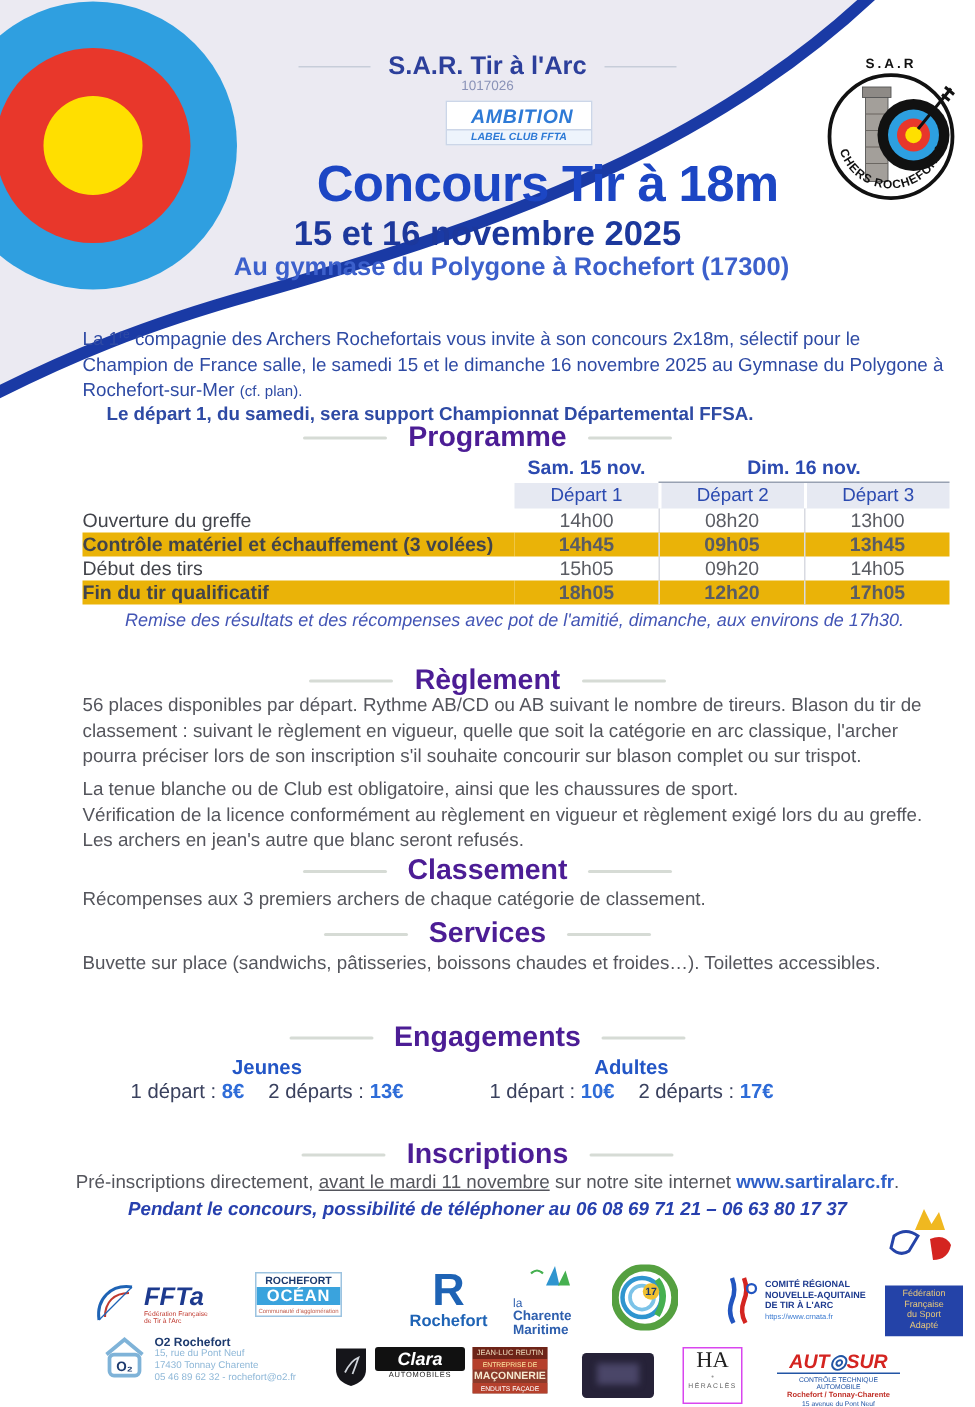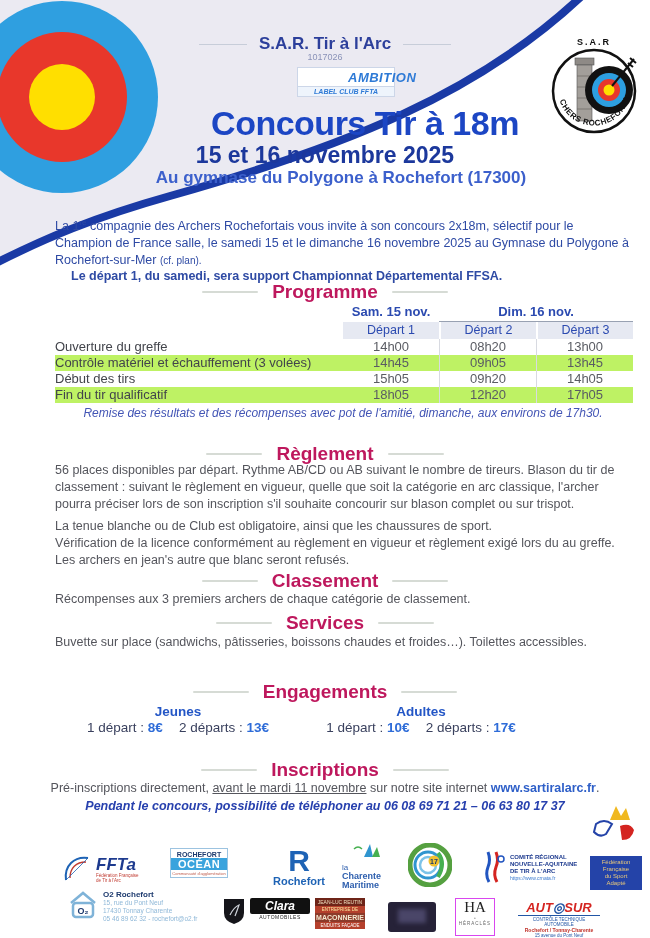--- a/index.html
+++ b/index.html
@@ -6,45 +6,45 @@
   .poster{position:relative;width:650px;height:938px;background:#fff;overflow:hidden;
           font-family:"Liberation Sans",sans-serif;}
   
   .hdr-svg{position:absolute;left:0;top:0;}
   
   .club-row{position:absolute;left:0;top:34px;width:650px;display:flex;align-items:center;justify-content:center;gap:12px;}
   .club-line{width:48px;height:1px;background:#c7cdd9;}
   .club-name{font-size:17px;font-weight:bold;color:#2c3f9b;}
   .club-num{position:absolute;left:0;top:52px;width:650px;text-align:center;font-size:9px;color:#8a93b8;}
   .ambition{position:absolute;left:297px;top:67px;width:96px;border:1px solid #ccd6e8;background:#fff;text-align:center;}
-  .amb-main{font-size:13px;font-weight:bold;font-style:italic;color:#2e7ad6;letter-spacing:.5px;padding:2px 16px 1px;margin-left:34px;}
+  .amb-main{font-size:13px;font-weight:bold;font-style:italic;color:#2e7ad6;letter-spacing:.5px;padding:2px 16px 1px;}
   .amb-sub{font-size:7px;font-weight:bold;font-style:italic;color:#2e7ad6;background:#eef4fc;border-top:1px solid #ccd6e8;padding:1px 0;}
   .title{position:absolute;left:0;top:104px;width:650px;text-align:center;font-size:34px;font-weight:800;color:#1c46c4;letter-spacing:-.5px;padding-left:40px;}
   .date{position:absolute;left:0;top:142px;width:650px;text-align:center;font-size:23px;font-weight:800;color:#1c389c;}
   .venue{position:absolute;left:0;top:168px;width:650px;text-align:center;font-size:17px;font-weight:bold;color:#3c60cc;padding-left:16px;}
   .club-logo{position:absolute;left:546px;top:34px;}
   
   .sec{position:absolute;left:0;width:650px;}
   .sec-head{display:flex;align-items:center;justify-content:center;gap:14px;}
   .sec-line{width:56px;height:2px;background:#d6dbd5;border-radius:1px;}
-  .sec-title{font-size:19px;font-weight:bold;color:#be185d;}
+  .sec-title{font-size:19px;font-weight:bold;color:#4c1d95;}
   .body-text{position:absolute;left:55px;width:574px;font-size:12.5px;color:#54555c;line-height:17px;}
   .blue-text{color:#2e4aa4;}
   .small-note{font-size:10px;}
   
   .prog-table{position:absolute;left:55px;top:303px;width:578px;display:grid;grid-template-columns:288px 96px 97px 97px;}
   .pt{height:16px;line-height:16px;font-size:13px;}
   .pt-group{height:18px;line-height:18px;font-size:13px;font-weight:bold;color:#2b4ab0;text-align:center;}
   .pt-dim{grid-column:3/5;border-bottom:1px solid #98a1b2;}
   .pt-sub{height:17px;line-height:17px;background:#e6e9f2;color:#2b4ab0;font-size:12.5px;text-align:center;}
   .pt-sub.gap{border-left:2px solid #fff;}
   .pt-label{text-align:left;color:#42444b;}
   .pt-time{text-align:center;color:#5a5c63;}
   .pt-sep{border-left:1px solid #d8dae1;}
-  .alt{background:#bef264;}
+  .alt{background:#eab308;font-weight:bold;}
   .prog-note{position:absolute;left:0;top:406px;width:650px;text-align:center;font-style:italic;font-size:12px;color:#4355b5;margin-left:18px;}
   
   .eng-group{position:absolute;top:704px;width:240px;text-align:center;}
   .eng-label{font-size:13.5px;font-weight:bold;color:#2356c6;}
   .eng-line{font-size:13.5px;color:#3a415e;margin-top:1px;}
   .eng-price{color:#2e6cd8;font-weight:600;}
   .eng-gap{margin-left:16px;}
   
   .insc-1{position:absolute;left:0;top:781px;width:650px;text-align:center;font-size:12.5px;color:#54555c;}
   .insc-u{text-decoration:underline;}

